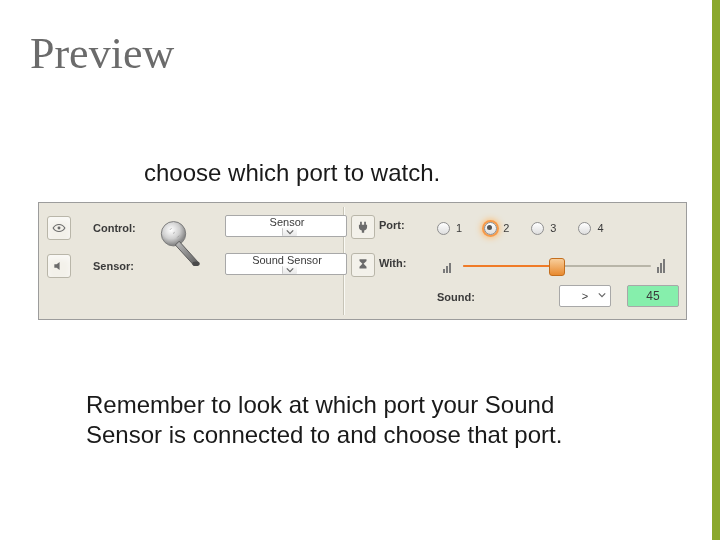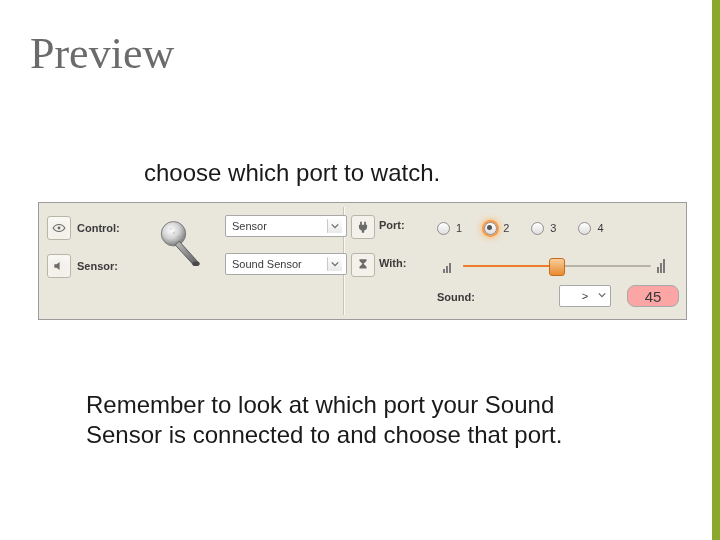--- a/index.html
+++ b/index.html
@@ -61,20 +61,21 @@
     font-size: 11px;
     color: #3a3a3a;
   }
   .row {
     position: absolute;
     left: 0;
     right: 0;
     height: 38px;
     display: flex;
     align-items: center;
+    gap: 16px;
   }
   .row1 { top: 6px; }
   .row2 { top: 44px; }
   .icon-box {
     width: 22px;
     height: 22px;
     margin-left: 8px;
     background: #f3f1ea;
     border: 1px solid #b9b6a9;
     border-radius: 3px;
@@ -104,20 +105,21 @@
   .dropdown {
     background: #ffffff;
     border: 1px solid #a8a8a8;
     height: 20px;
     display: flex;
     align-items: center;
     padding: 0 4px 0 6px;
     font-size: 11px;
     justify-content: space-between;
     border-radius: 2px;
+    flex-direction: column;
   }
   .dd1 { position:absolute; left: 186px; width: 110px; }
   .dd-caret {
     width: 14px;
     height: 14px;
     border-left: 1px solid #c8c8c8;
     display:flex;align-items:center;justify-content:center;
     margin-left:4px;
     background: linear-gradient(#fdfdfd,#e9e9e9);
     border-radius:1px;
@@ -234,25 +236,25 @@
     font-size:11px;
     border-radius:2px;
   }
   .cmp-box .dd-caret{position:absolute;right:1px;top:2px;border:none;background:none;}
   .val-box {
     position:absolute;
     left: 588px;
     top: 82px;
     width: 50px;
     height:20px;
-    background:#fca5a5;
+    background:#86efac;
     border:1px solid #a8a8a8;
     display:flex;align-items:center;justify-content:center;
-    font-size:15px;
-    border-radius:8px;
+    font-size:12px;
+    border-radius:2px;
   }
   .foot {
     position: absolute;
     left: 86px;
     right: 86px;
     top: 390px;
     font-size: 24px;
     line-height: 1.25;
   }
 </style>

